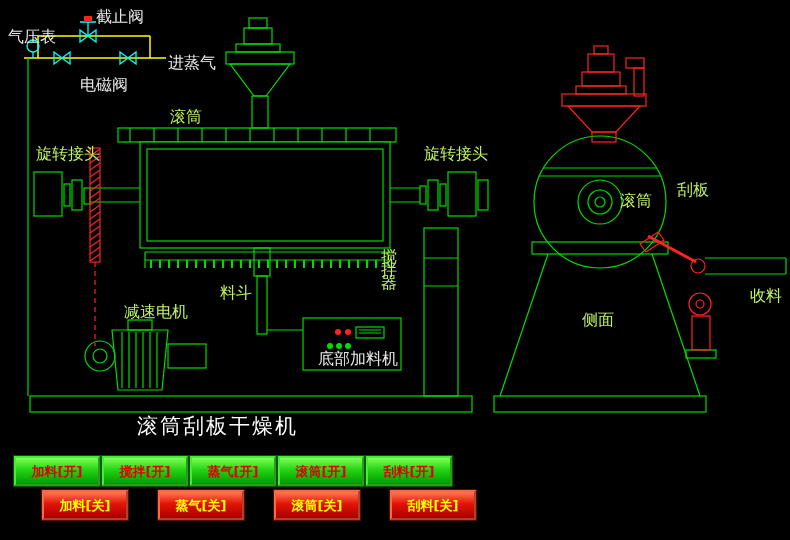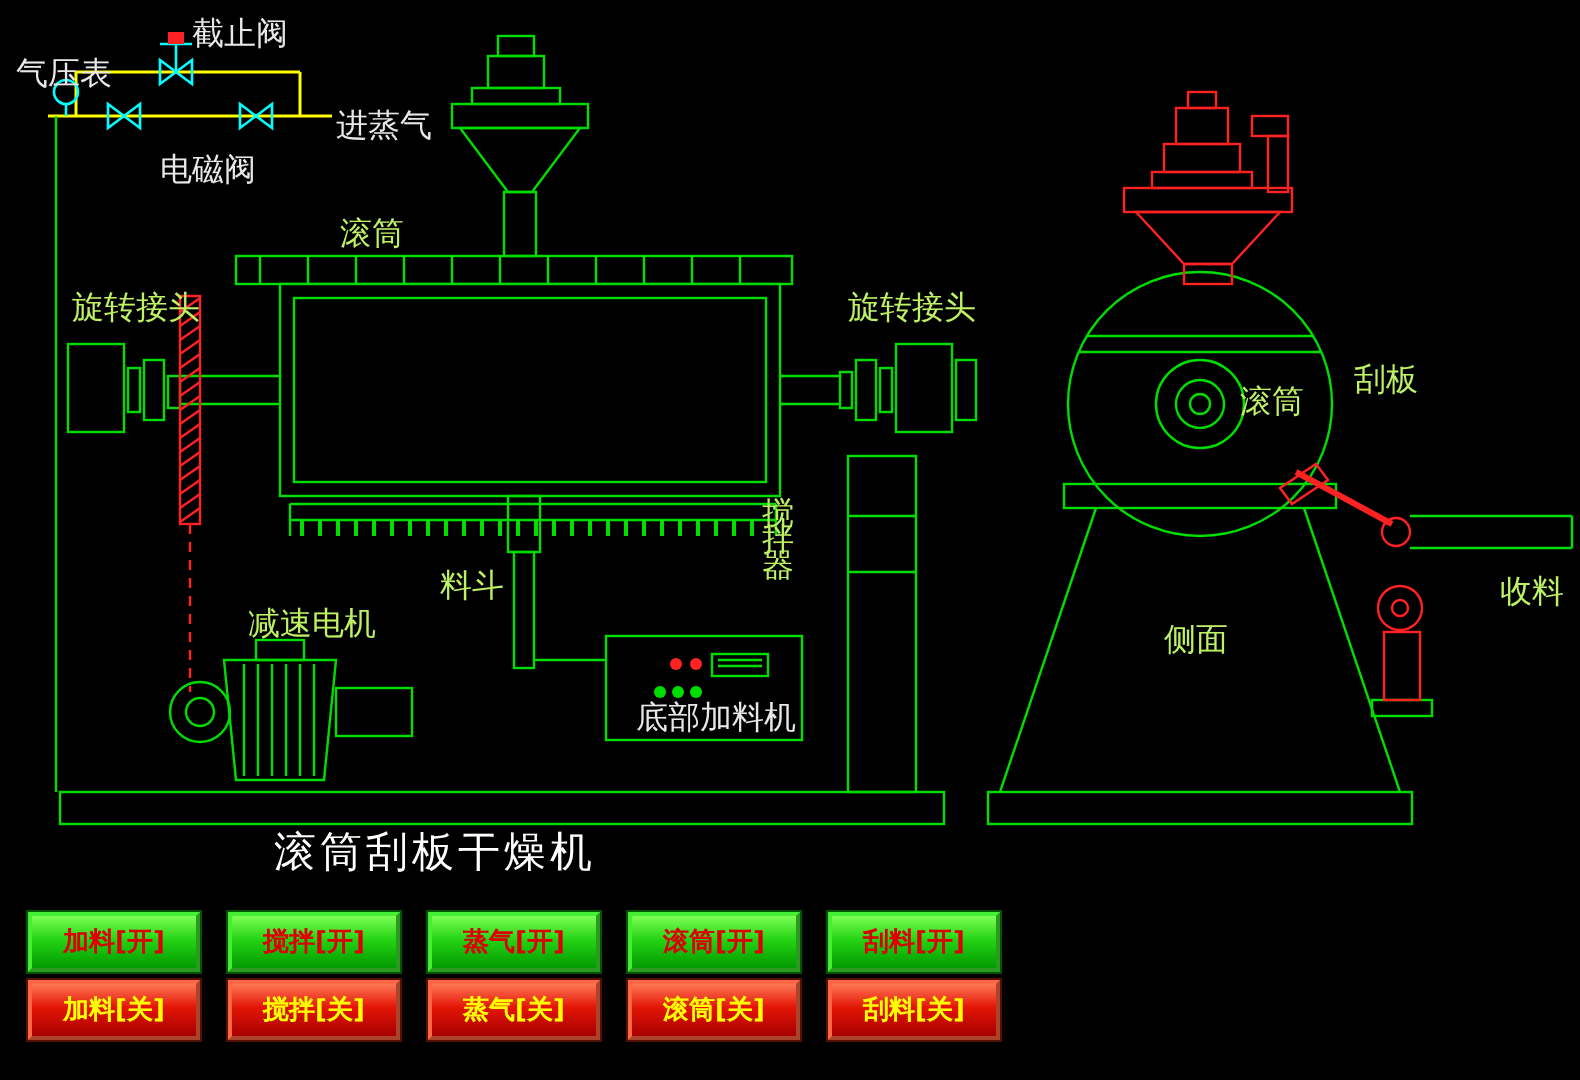--- a/index.html
+++ b/index.html
@@ -9,34 +9,34 @@
   }
   #diagram{position:absolute;left:0;top:0;}
   .lbl{position:absolute;font-size:16px;line-height:13px;white-space:nowrap;}
   .lbl.green{color:#bef264;}
   .lbl.white{color:#e8e8e8;}
   .lbl.wrap{white-space:normal;width:28px;font-family:Liberation Mono, monospace;}
   #title{
     position:absolute;left:137px;top:412px;color:#ffffff;font-size:21px;
     font-weight:normal;letter-spacing:2px;
   }
-  .btn-row{position:absolute;left:14px;display:flex;gap:14px;}
+  .btn-row{position:absolute;left:14px;display:flex;gap:2px;}
   #row-open{top:456px;}
   #row-close{top:490px;}
   .btn{
     width:86px;height:30px;line-height:28px;text-align:center;
     font-weight:bold;font-size:13px;cursor:pointer;box-sizing:border-box;
   }
   .btn-open{
     background:linear-gradient(180deg,#7dff55 0%,#25d414 45%,#019a01 100%);
     border:2px outset #44ee33;color:#dd0000;box-shadow:0 0 0 1px #035503;
   }
   .btn-close{
     background:linear-gradient(180deg,#ff7755 0%,#e31505 45%,#a80000 100%);
-    border:2px outset #ff6644;color:#ffff00;box-shadow:0 0 0 1px #551100;
+    border:2px outset #ff6644;color:#ffff00;box-shadow:0 0 0 1px #551100;margin-left:28px;
   }
 </style>
 </head>
 <body>
 
 <div id="screen">
 
   <svg id="diagram" width="790" height="540" viewBox="0 0 790 540">
 
     <g stroke="#ffff00" fill="none" stroke-width="1.5">
@@ -193,19 +193,18 @@
 
   <div class="btn-row" id="row-open">
     <div class="btn btn-open">加料[开]</div>
     <div class="btn btn-open">搅拌[开]</div>
     <div class="btn btn-open">蒸气[开]</div>
     <div class="btn btn-open">滚筒[开]</div>
     <div class="btn btn-open">刮料[开]</div>
   </div>
   <div class="btn-row" id="row-close">
     <div class="btn btn-close">加料[关]</div>
-    <div class="btn btn-close">搅拌[关]</div>
     <div class="btn btn-close">蒸气[关]</div>
     <div class="btn btn-close">滚筒[关]</div>
     <div class="btn btn-close">刮料[关]</div>
   </div>
 
 </div>
 
 </body></html>

